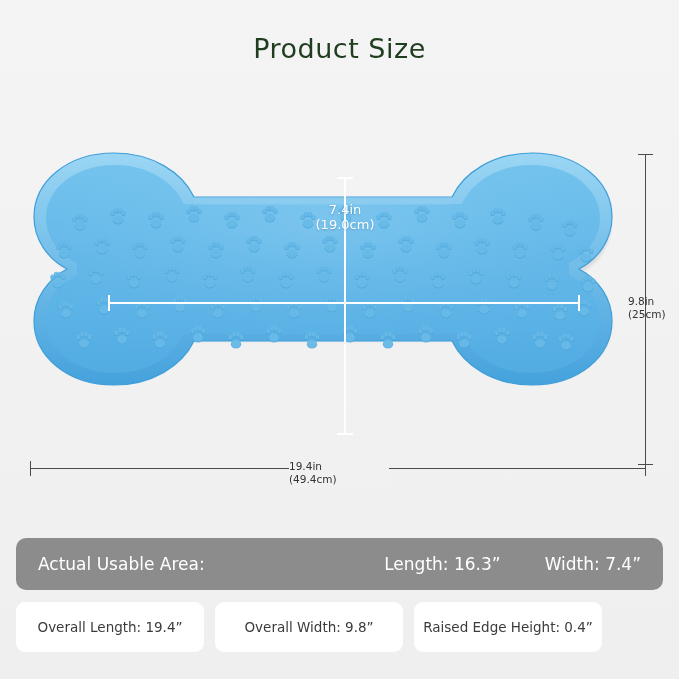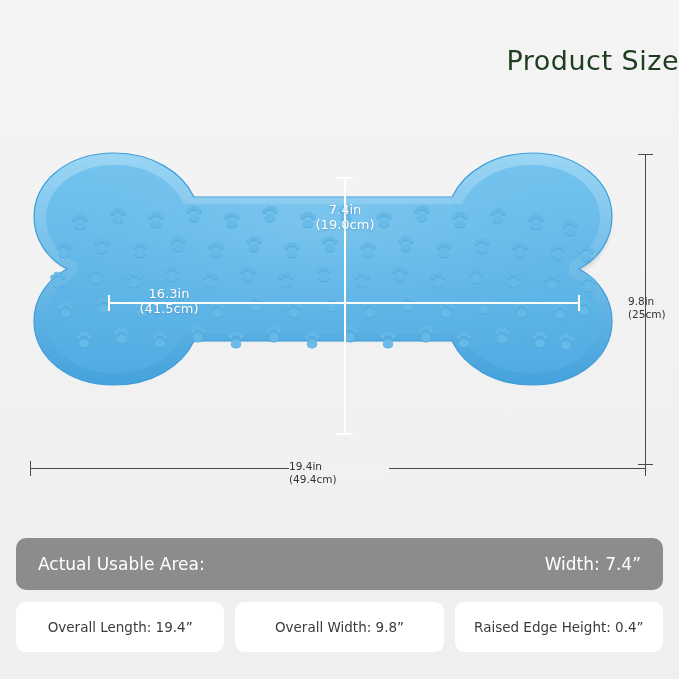--- a/index.html
+++ b/index.html
@@ -19,26 +19,25 @@
     inset: 0;
     background: linear-gradient(180deg, #f4f4f4 0%, #efefef 100%);
   }
 
   
   .title {
     position: absolute;
     top: 33px;
     left: 0;
     width: 679px;
-    text-align: right;
+    text-align: center;
     font-size: 27px;
     color: #1f3d1f;
     letter-spacing: 0.5px;
     font-family: "DejaVu Sans", sans-serif;
-    margin-top: 12px;
   }
 
   
   .product-area {
     position: absolute;
     left: 0;
     top: 110px;
     width: 679px;
     height: 390px;
   }
@@ -113,21 +112,21 @@
     font-size: 17px;
     flex: 0 0 auto;
   }
   .usable-val + .usable-val { margin-left: 44px; }
 
   
   .spec-row {
     position: absolute;
     left: 16px;
     top: 602px;
-    width: 647px;
+    width: 586px;
     height: 50px;
     display: flex;
     gap: 11px;
   }
   .spec-card {
     flex: 1 1 0;
     background: #ffffff;
     border-radius: 9px;
     display: flex;
     align-items: center;
@@ -333,24 +332,20 @@
           <use href="#paw" x="484" y="202"></use>
           <use href="#paw" x="522" y="206"></use>
           <use href="#paw" x="548" y="208"></use>
         </g>
       </svg>
     </div>
 
     <div class="dim-line-white" style="left:108px; top:192px; width:472px; height:2px;"></div>
     <div class="dim-line-white" style="left:108px; top:185px; width:2px; height:16px;"></div>
     <div class="dim-line-white" style="left:578px; top:185px; width:2px; height:16px;"></div>
-    <div class="dim-text-white" style="left:124px; top:176px; width:90px;">
-      <span>16.3in</span><br>
-      <span>(41.5cm)</span>
-    </div>
 
     <div class="dim-line-white" style="left:344px; top:67px; width:2px; height:258px;"></div>
     <div class="dim-line-white" style="left:337px; top:67px; width:16px; height:2px;"></div>
     <div class="dim-line-white" style="left:337px; top:323px; width:16px; height:2px;"></div>
     <div class="dim-text-white" style="left:297px; top:92px; width:96px;">
       <span>7.4in</span><br>
       <span>(19.0cm)</span>
     </div>
 
     <div class="dim-line-dark" style="left:645px; top:44px; width:1px; height:310px;"></div>
@@ -367,20 +362,21 @@
     <div class="dim-text-dark" style="left:289px; top:350px; width:100px; background:#f1f1f1;">
       <span>19.4in</span><br>
       <span>(49.4cm)</span>
     </div>
 
   </div>
 
   <div class="usable-bar">
     <span class="usable-label">Actual Usable Area:</span>
     <span class="usable-spacer"></span>
+    <span class="usable-val">Length: 16.3”</span>
     <span class="usable-val">Width: 7.4”</span>
   </div>
 
   <div class="spec-row">
     <div class="spec-card">Overall Length: 19.4”</div>
     <div class="spec-card">Overall Width: 9.8”</div>
     <div class="spec-card">Raised Edge Height: 0.4”</div>
   </div>
 
 </div>

